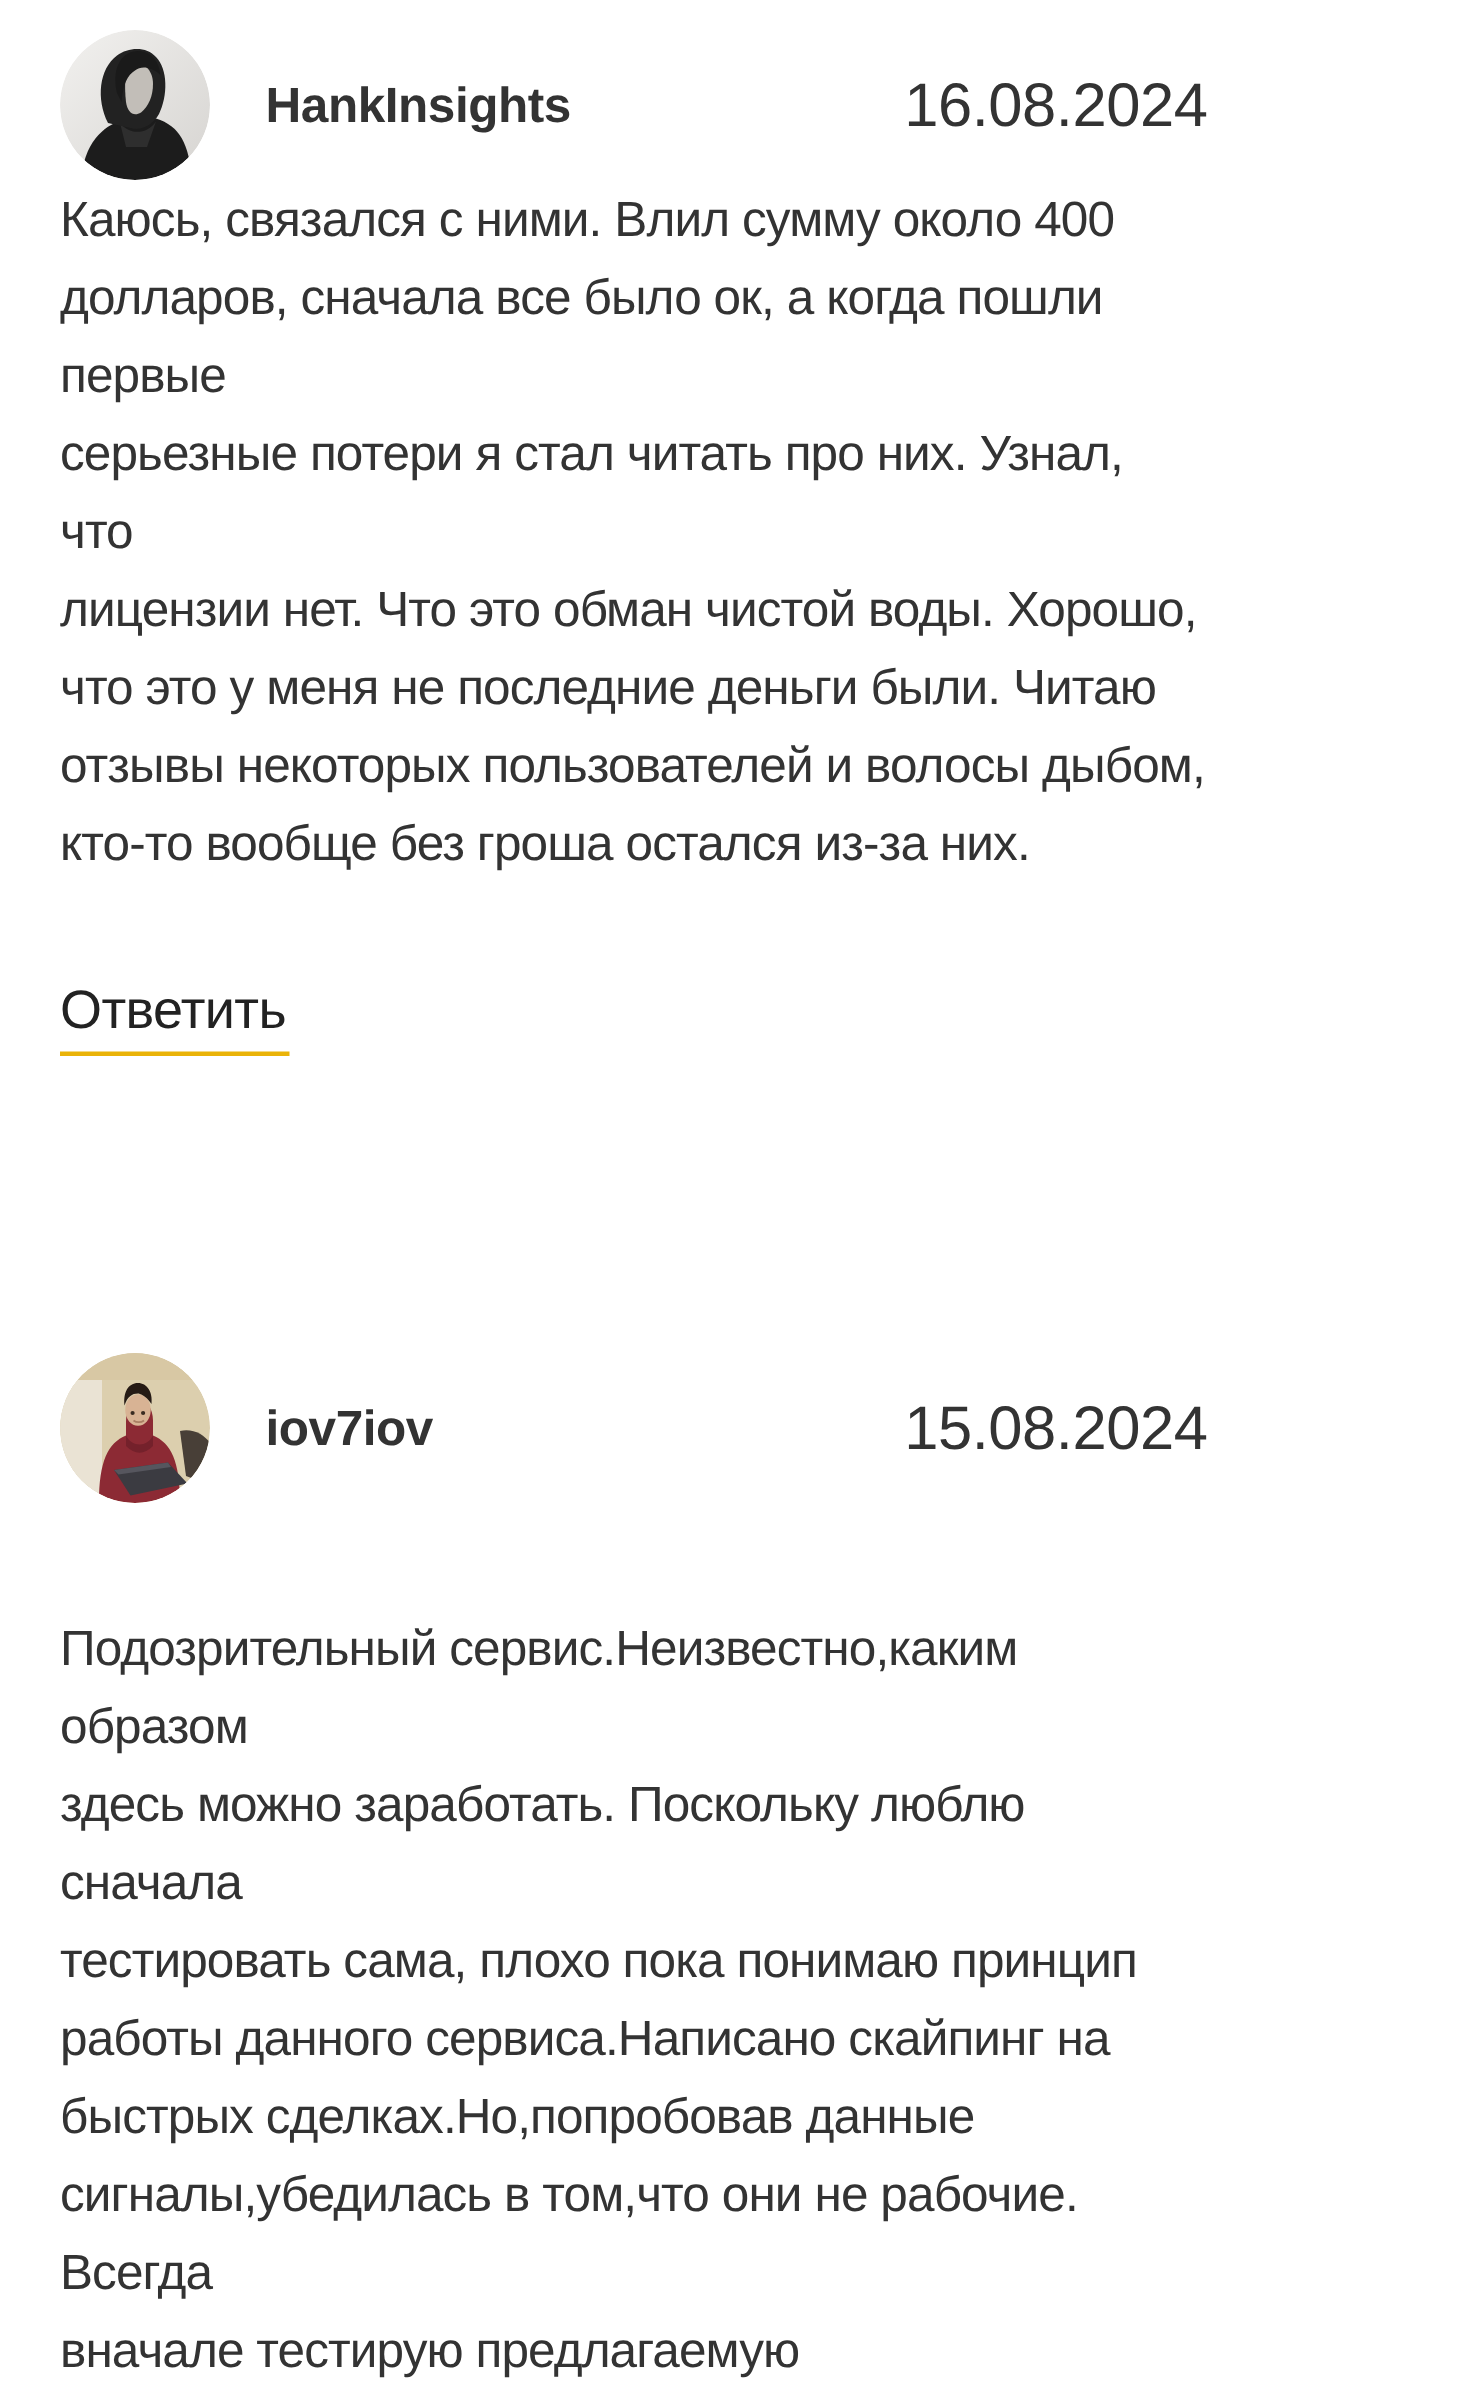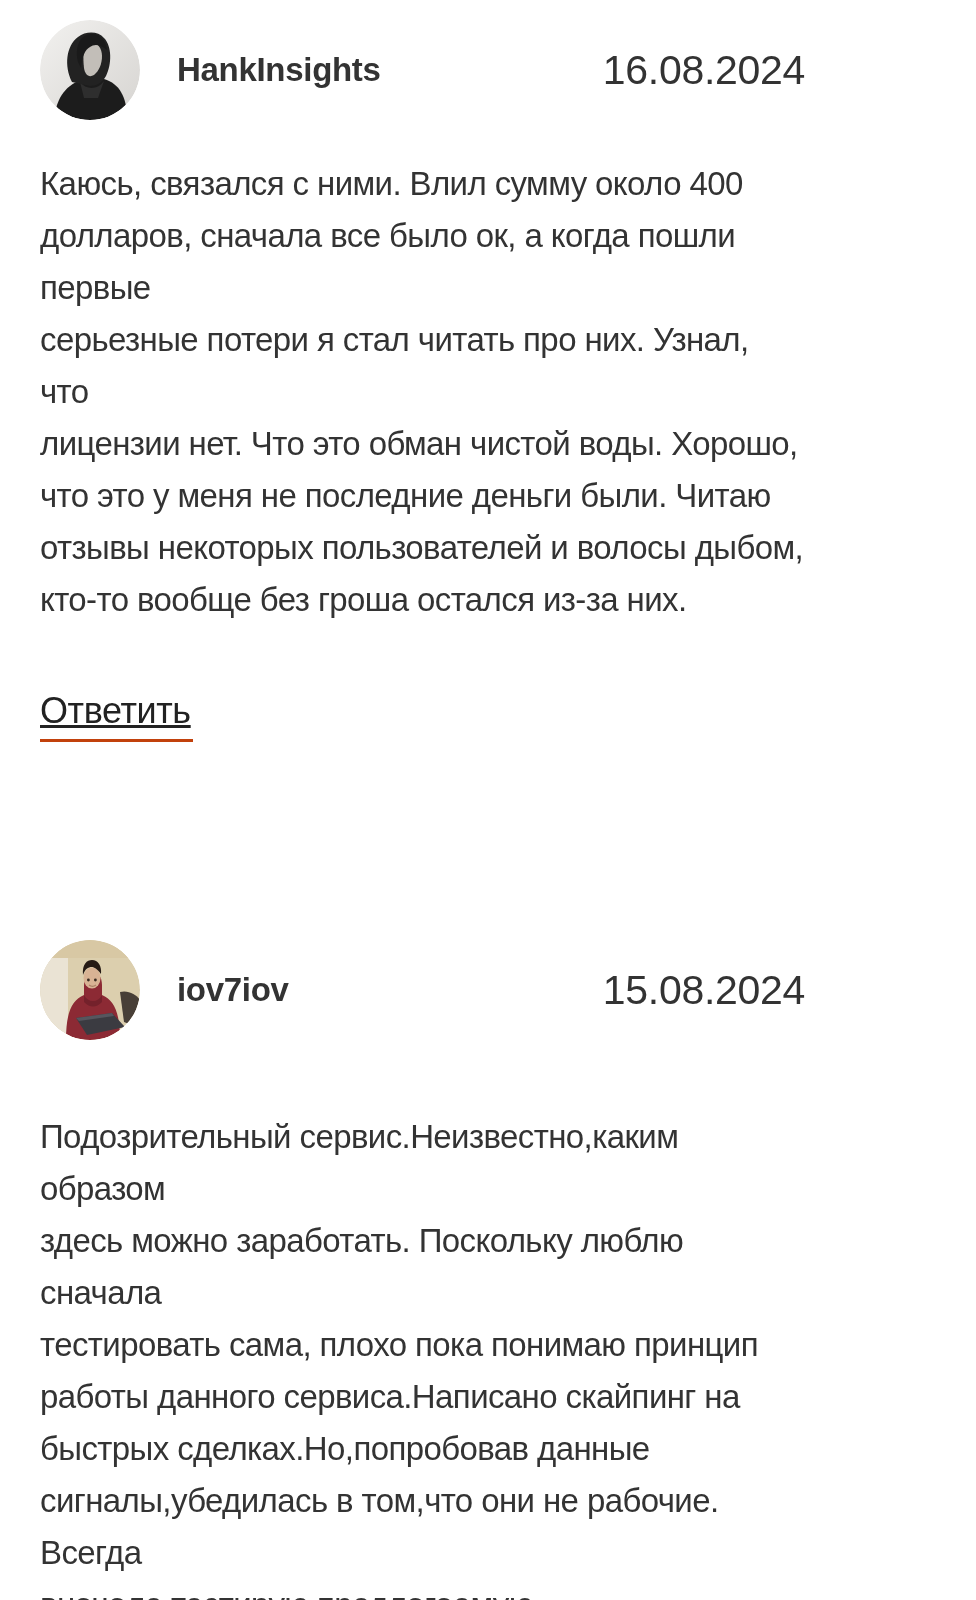--- a/index.html
+++ b/index.html
@@ -44,21 +44,20 @@
     color: #333333;
   }
   .date {
     margin-left: auto;
     font-size: 41px;
     font-weight: 400;
     color: #333333;
     letter-spacing: -0.3px;
   }
   .comment-body {
-    margin-top: 38px;
     font-size: 33px;
     line-height: 52px;
     letter-spacing: -0.6px;
     white-space: pre-line;
     color: #333333;
   }
   .comment--second .comment-body { margin-top: 71px; }
 
   .comment-actions {
     margin-top: 64px;
@@ -67,23 +66,22 @@
     align-items: baseline;
     font-size: 36px;
     letter-spacing: -0.4px;
   }
   .action-link {
     color: #222222;
     text-decoration: none;
     cursor: pointer;
   }
   .action-link--reply {
-    border-bottom: 3px solid #c2410c;
+    border-bottom: 3px solid #eab308;
     padding: 0 2px 7px 0;
-    text-decoration: underline;
   }
 </style>
 </head>
 <body>
 
 <div class="page">
 
   <article class="comment comment--first">
     <header class="comment-header">
       <span class="avatar">

